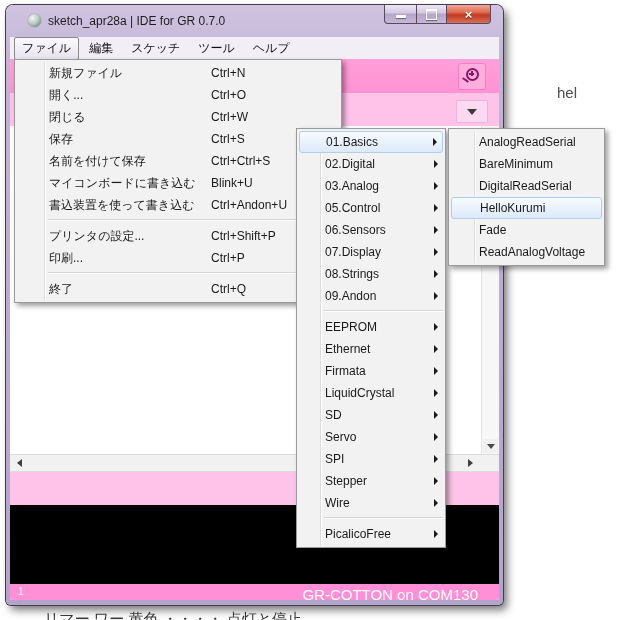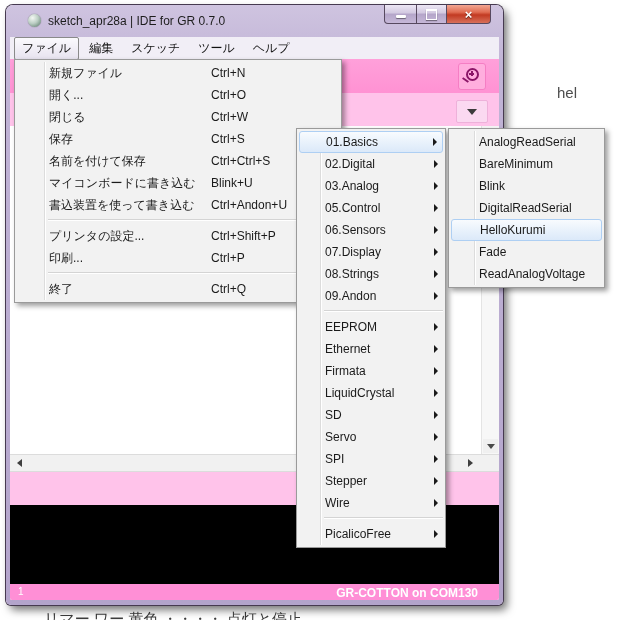--- a/index.html
+++ b/index.html
@@ -66,21 +66,21 @@
   .hs-btn{position:absolute;top:1px;width:15px;height:13px;display:flex;align-items:center;justify-content:center;background:#f1f1f1;}
   .hs-btn.left{left:2px;}
   .hs-btn.right{right:21px;}
   .tri-left{width:0;height:0;border-top:4px solid transparent;border-bottom:4px solid transparent;border-right:5px solid #3f3f3f;}
   .tri-right{width:0;height:0;border-top:4px solid transparent;border-bottom:4px solid transparent;border-left:5px solid #3f3f3f;}
 
   .pinkstrip{height:33px;background:#ffc3ea;flex:0 0 auto;}
   .console{height:79px;background:#000;flex:0 0 auto;}
   .statusbar{height:16px;background:#ff8fd6;position:relative;flex:0 0 auto;}
   .status-left{position:absolute;left:8px;top:2px;font-size:10px;color:#fff;}
-  .status-right{position:absolute;right:21px;top:2px;font-size:12px;color:#fff;white-space:nowrap;font-weight:bold;}
+  .status-right{position:absolute;right:21px;top:2px;font-size:15px;color:#fff;white-space:nowrap;}
 
   
   .menu{position:absolute;background:#f2f2f2;border:1px solid #9a9a9a;padding:2px 0;z-index:50;
     box-shadow:3px 3px 5px rgba(0,0,0,0.38);box-sizing:border-box;}
   #menu-file{left:14px;top:59px;width:328px;}
   #menu-examples{left:296px;top:128px;width:150px;}
   #menu-basics{left:448px;top:128px;width:157px;}
   .gutter{position:absolute;top:2px;bottom:2px;width:1px;background:#dcdcdc;box-shadow:1px 0 0 #fff;}
   #menu-file .gutter{left:29px;}
   #menu-examples .gutter{left:23px;}
@@ -300,23 +300,20 @@
   </div>
 <div class="menu" id="menu-basics">
     <div class="gutter"></div>
     <div class="mi">
       <span class="lbl">AnalogReadSerial</span>
     </div>
     <div class="mi">
       <span class="lbl">BareMinimum</span>
     </div>
     <div class="mi">
-      <span class="lbl">Blink</span>
-    </div>
-    <div class="mi">
       <span class="lbl">DigitalReadSerial</span>
     </div>
     <div class="mi hl">
       <span class="lbl">HelloKurumi</span>
     </div>
     <div class="mi">
       <span class="lbl">Fade</span>
     </div>
     <div class="mi">
       <span class="lbl">ReadAnalogVoltage</span>

